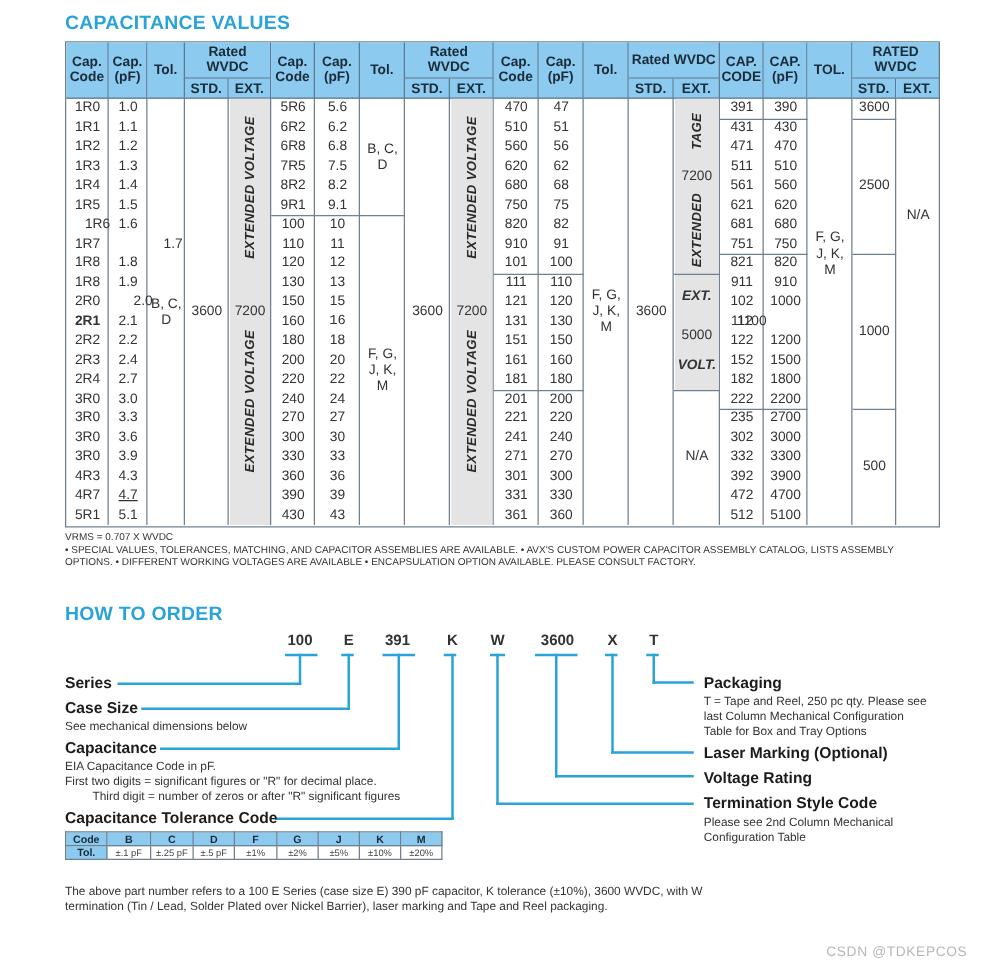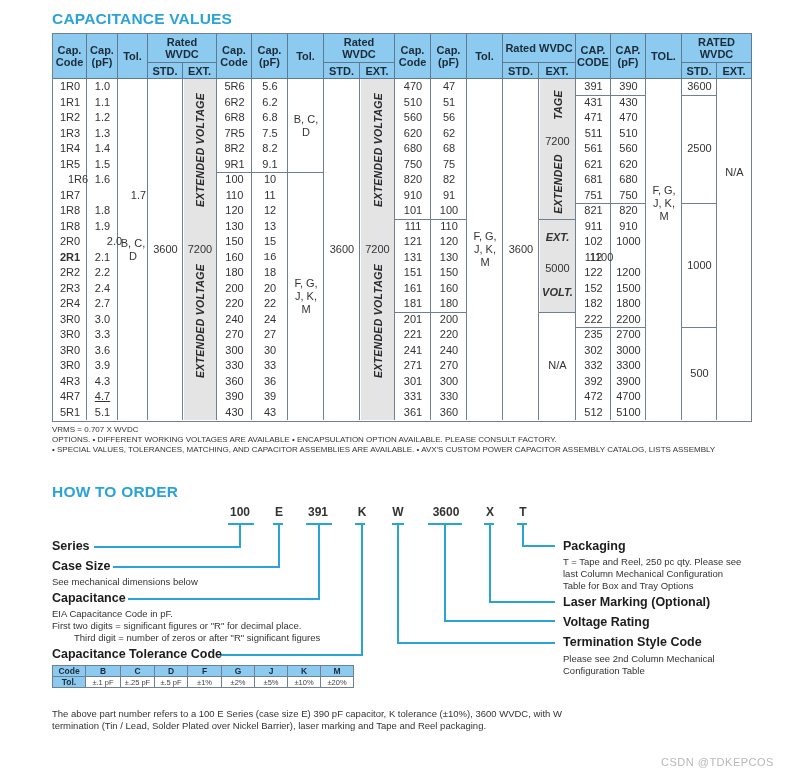--- a/index.html
+++ b/index.html
@@ -297,22 +297,22 @@
     <div class="mid" style="left: 629px; top: 60.5px; width: 35px; height: 108.5px;">2500</div>
     <div class="hline" style="left: 629px; top: 169px; width: 35px;"></div>
     <div class="mid" style="left: 629px; top: 169px; width: 35px; height: 124px;">1000</div>
     <div class="hline" style="left: 629px; top: 293px; width: 35px;"></div>
     <div class="mid" style="left: 629px; top: 293px; width: 35px; height: 93px;">500</div>
     <div class="mid" style="left: 664px; top: 45px; width: 35px; height: 186px;">N/A</div>
   </div>
 
 <div class="notes" style="top:425px;">
   <div>VRMS = 0.707 X WVDC</div>
+  <div>• SPECIAL VALUES, TOLERANCES, MATCHING, AND CAPACITOR ASSEMBLIES ARE AVAILABLE. • AVX'S CUSTOM POWER CAPACITOR ASSEMBLY CATALOG, LISTS ASSEMBLY</div>
   <div>OPTIONS. • DIFFERENT WORKING VOLTAGES ARE AVAILABLE • ENCAPSULATION OPTION AVAILABLE. PLEASE CONSULT FACTORY.</div>
-  <div>• SPECIAL VALUES, TOLERANCES, MATCHING, AND CAPACITOR ASSEMBLIES ARE AVAILABLE. • AVX'S CUSTOM POWER CAPACITOR ASSEMBLY CATALOG, LISTS ASSEMBLY</div>
 </div>
 
 <div class="section-title" style="left:52px; top:483px;">HOW TO ORDER</div>
 
 <div class="code-part" style="left:226px; top:505px; width:28px;">100</div>
 <div class="code-part" style="left:272px; top:505px; width:14px;">E</div>
 <div class="code-part" style="left:304px; top:505px; width:28px;">391</div>
 <div class="code-part" style="left:355px; top:505px; width:14px;">K</div>
 <div class="code-part" style="left:390px; top:505px; width:16px;">W</div>
 <div class="code-part" style="left:428px; top:505px; width:36px;">3600</div>

